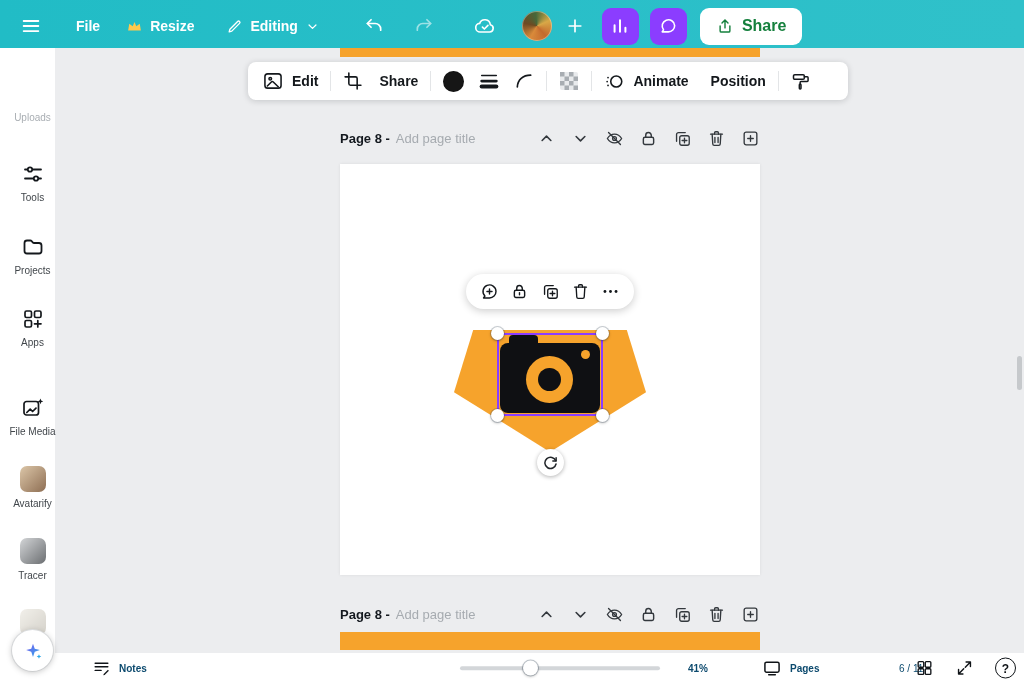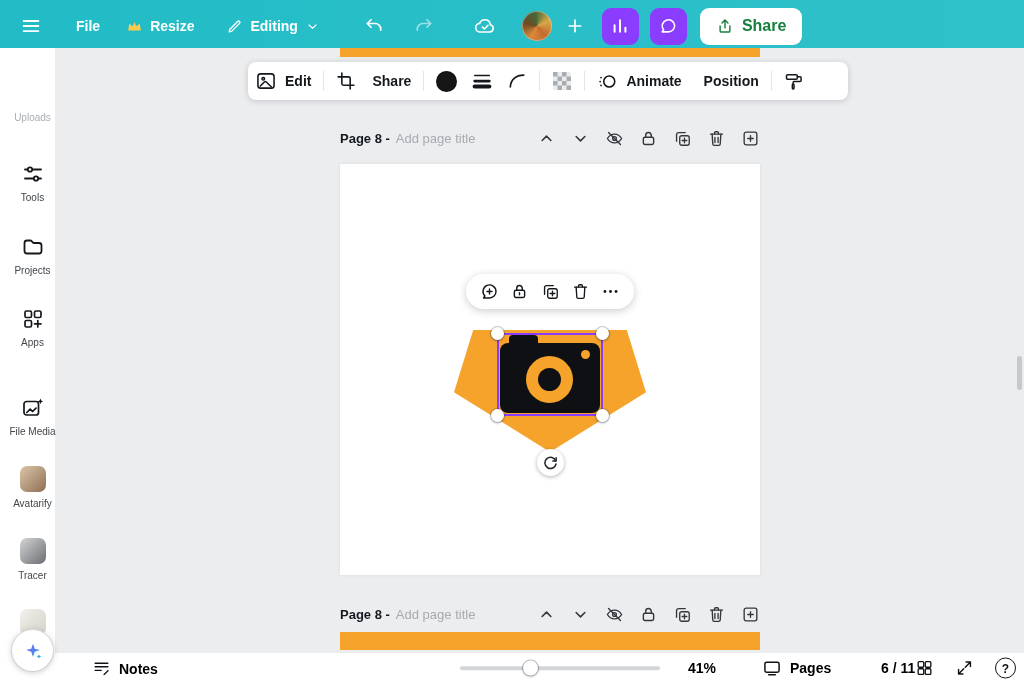--- a/index.html
+++ b/index.html
@@ -33,21 +33,21 @@
     box-shadow:0 1px 6px rgba(0,0,0,.25),0 0 0 1px #eceef0;display:grid;place-items:center;z-index:70;cursor:pointer}
 
   
   .strip{position:absolute;background:#F6A32C;z-index:4}
   .page{position:absolute;left:340px;top:164px;width:420px;height:411px;background:#fff;
     box-shadow:0 0 3px rgba(0,0,0,.08);z-index:5}
   .pentagon{position:absolute;left:454px;top:330px;width:192px;height:122px;background:#F6A32C;
     clip-path:polygon(10% 0,90% 0,100% 51%,50% 100%,0 51%);z-index:6;cursor:pointer}
 
   .ctxbar{position:absolute;left:248px;top:62px;width:600px;height:38px;background:#fff;border-radius:8px;
-    box-shadow:0 1px 6px rgba(16,23,30,.18);display:flex;align-items:center;padding:0 7px;z-index:50;color:#14181c}
+    box-shadow:0 1px 6px rgba(16,23,30,.18);display:flex;align-items:center;padding:0 14px;z-index:50;color:#14181c}
   .ctxlabel{font-size:14px;font-weight:600;color:#14181c;cursor:pointer;white-space:nowrap}
   .ctxgroup{display:flex;align-items:center;gap:8px;cursor:pointer}
   .sep{width:1px;height:20px;background:#e3e5e7;margin:0 12px}
   .swatch{width:21px;height:21px;border-radius:50%;background:#161616;cursor:pointer;
     box-shadow:inset 0 0 0 1px rgba(0,0,0,.15)}
 
   .pghead{position:absolute;left:340px;width:420px;height:22px;display:flex;align-items:center;z-index:20}
   .pgtitle{font-size:13px;font-weight:700;color:#14191f}
   .pgph{font-size:13px;color:#a6abb0;margin-left:6px;cursor:text}
   .pgicons{margin-left:auto;display:flex;gap:15px;color:#33383d}
@@ -66,21 +66,21 @@
   .floatbar{position:absolute;left:466px;top:274px;width:168px;height:35px;background:#fff;border-radius:18px;
     box-shadow:0 2px 8px rgba(0,0,0,.2);display:flex;align-items:center;justify-content:space-between;
     padding:0 14px;z-index:45;color:#14181c}
   .floatbar span{cursor:pointer}
 
   .vscroll{position:absolute;right:2px;top:356px;width:5px;height:34px;border-radius:3px;background:#c6c9cc;z-index:8;cursor:grab}
 
   
   .footer{position:absolute;left:0;right:0;bottom:0;height:30px;background:#fff;z-index:65;color:#101418}
   .fitem{position:absolute;top:50%;transform:translateY(-50%);display:flex;align-items:center;gap:8px;cursor:pointer}
-  .flabel{font-size:14px;font-weight:600;color:#000000}
+  .flabel{font-size:10px;font-weight:600;color:#0c4a6e}
   .ftrack{position:absolute;left:460px;top:50%;transform:translateY(-50%);width:200px;height:3.5px;border-radius:2px;background:#d3d6d9;cursor:pointer}
   .fthumb{position:absolute;left:523px;top:50%;transform:translateY(-50%);width:15px;height:15px;border-radius:50%;
     background:#fff;box-shadow:0 0 0 1px rgba(57,76,96,.3),0 1px 3px rgba(0,0,0,.3);cursor:grab}
   .helpbtn{position:absolute;left:995px;top:50%;transform:translateY(-50%);width:21px;height:21px;border-radius:50%;
     border:1.8px solid #101418;display:grid;place-items:center;font-size:12px;font-weight:700;cursor:pointer}
 </style>
 </head>
 <body>
 
 <div id="app">
@@ -462,21 +462,21 @@
     <span class="ftrack"></span>
     <span class="fthumb"></span>
     <span class="fitem flabel" style="left:688px">41%</span>
     <span class="fitem" style="left:762px">
       <svg viewBox="0 0 24 24" width="20" height="20" fill="none" stroke="currentColor" stroke-width="1.8" stroke-linecap="round">
           <rect x="3.5" y="5" width="17" height="12" rx="2"></rect>
           <path d="M8 20h8"></path>
         </svg>
       <span class="flabel">Pages</span>
     </span>
-    <span class="fitem flabel" style="left:881px;font-weight:700">6 / 11</span>
+    <span class="fitem flabel" style="left:899px;font-weight:400">6 / 11</span>
     <span class="fitem" style="left:915px">
       <svg viewBox="0 0 24 24" width="19" height="19" fill="none" stroke="currentColor" stroke-width="1.7">
           <rect x="4" y="4" width="7" height="7" rx="1.2"></rect>
           <rect x="13" y="4" width="7" height="7" rx="1.2"></rect>
           <rect x="4" y="13" width="7" height="7" rx="1.2"></rect>
           <rect x="13" y="13" width="7" height="7" rx="1.2"></rect>
         </svg>
     </span>
     <span class="fitem" style="left:955px">
       <svg viewBox="0 0 24 24" width="19" height="19" fill="none" stroke="currentColor" stroke-width="1.8" stroke-linecap="round" stroke-linejoin="round">

